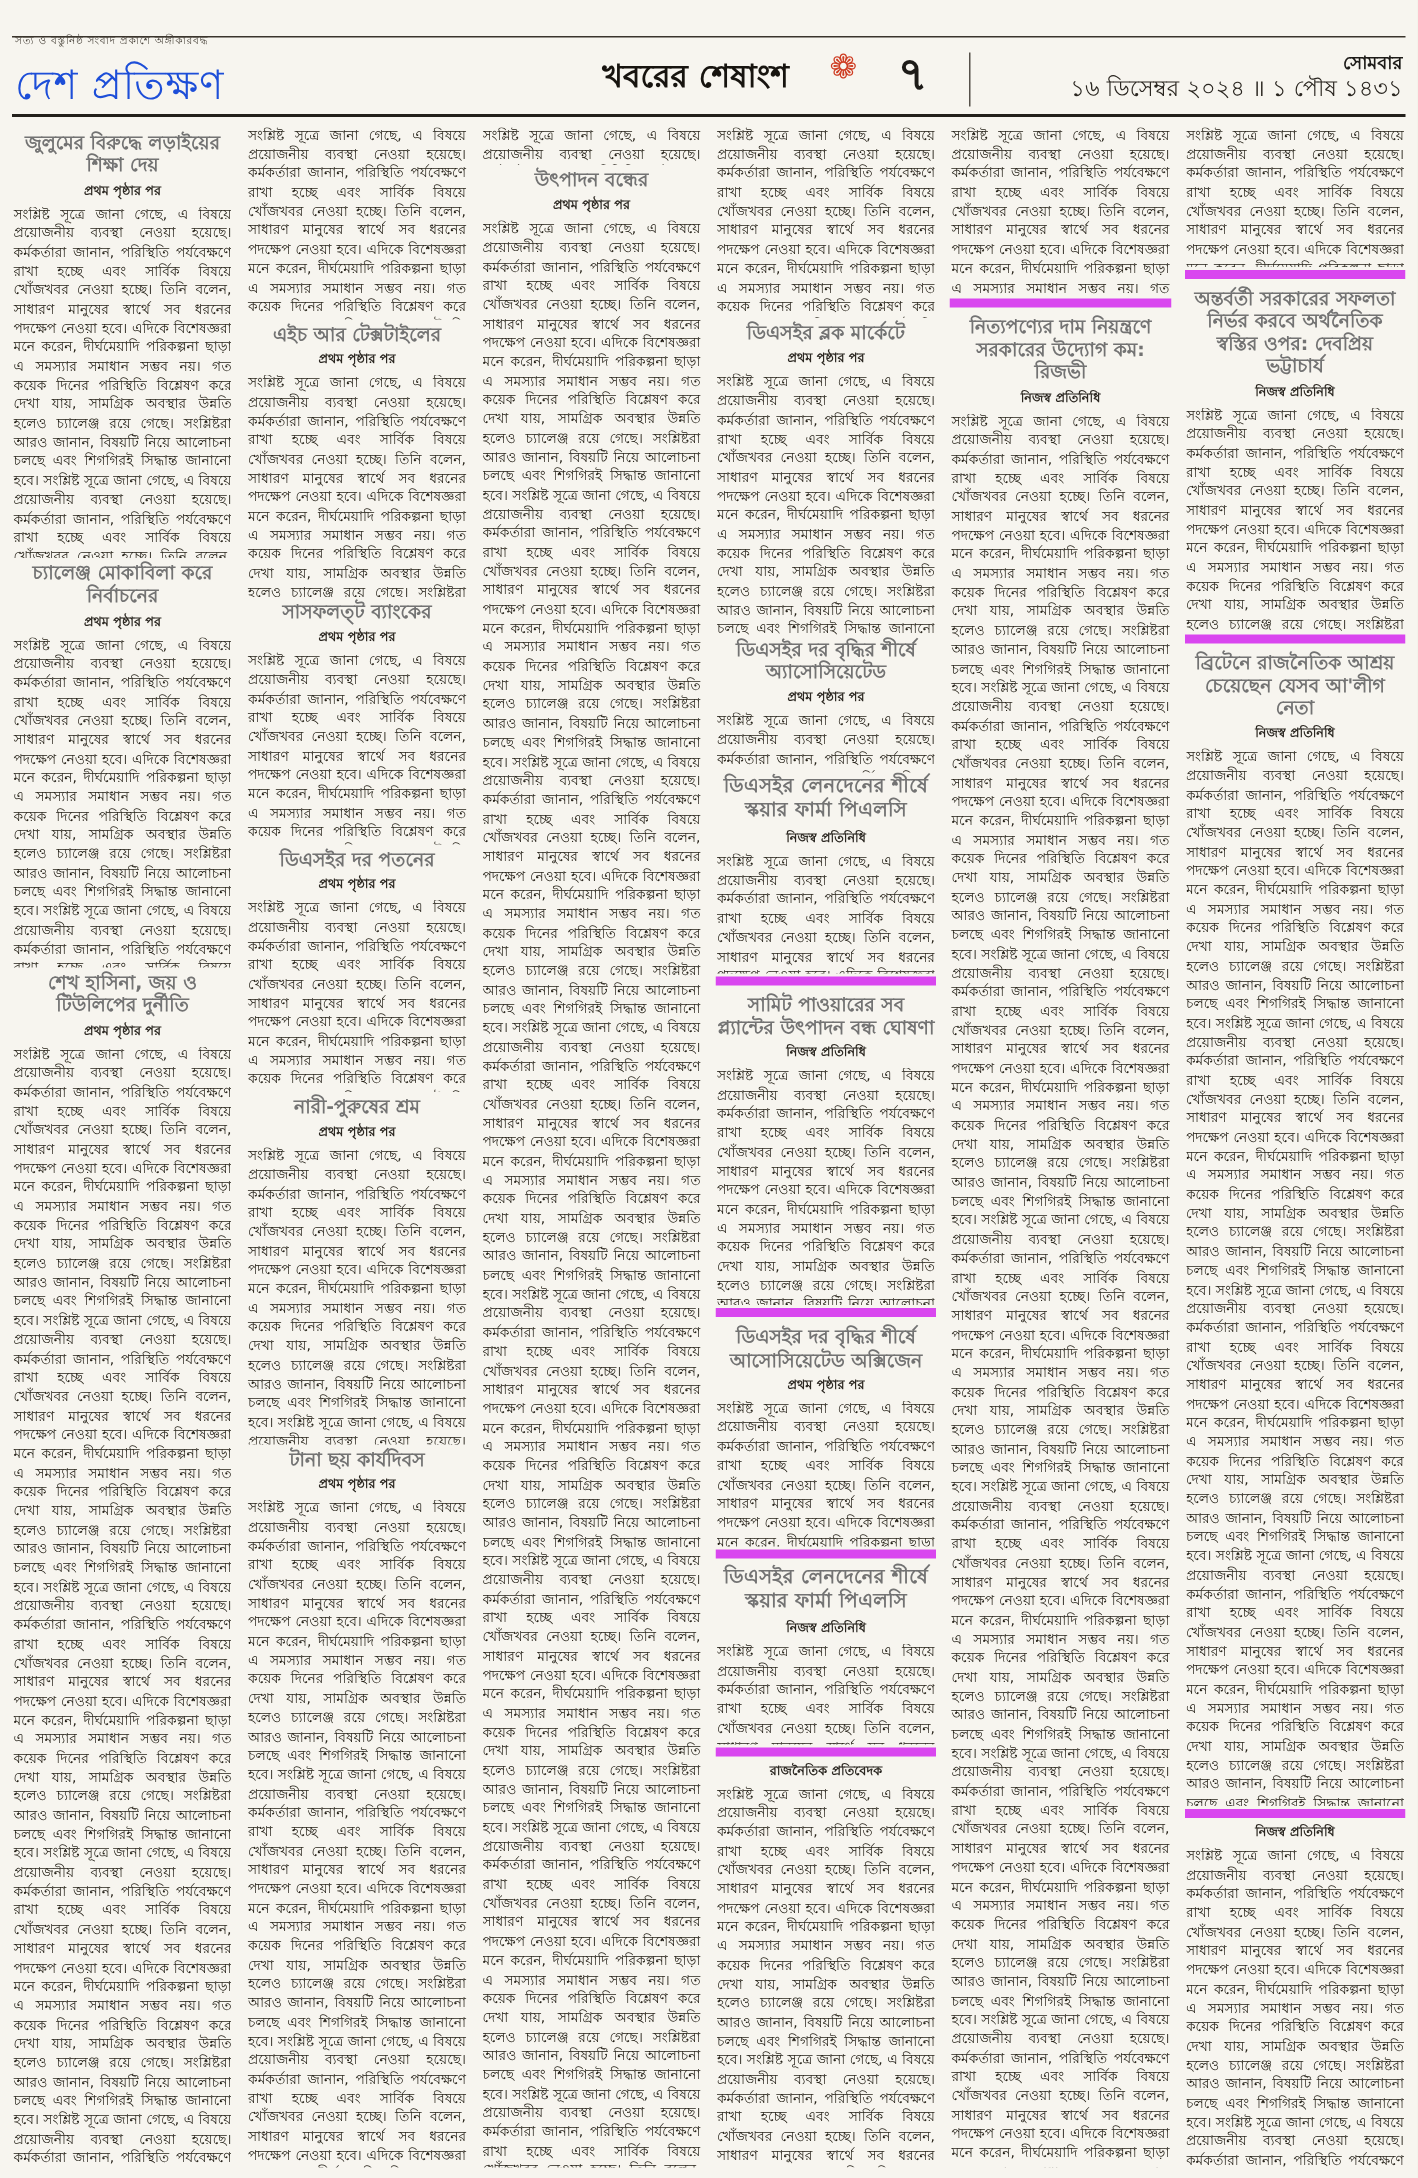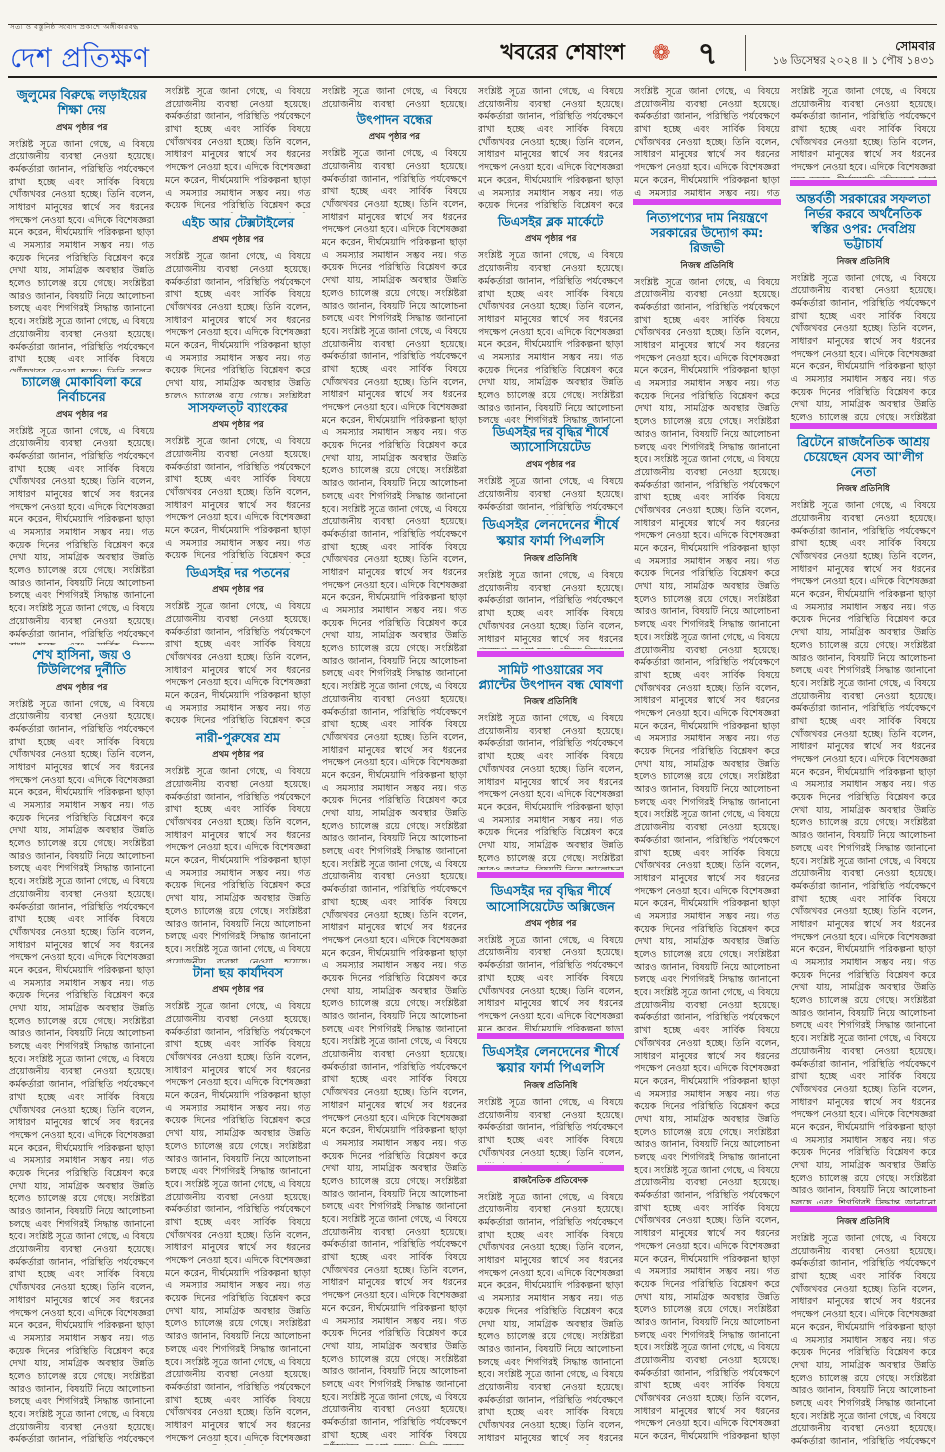--- a/index.html
+++ b/index.html
@@ -23,40 +23,40 @@
     border-bottom:2.5px solid #23201b;
     padding:1px 2px 4px;
     height:54px; box-sizing:border-box;
   }
   .masthead-block { display:flex; flex-direction:column; justify-content:flex-end; }
   .tagline { font-size:7px; color:#4a443c; letter-spacing:.5px; margin-bottom:11px; }
   .masthead {
     font-size:27px; font-weight:normal; color:#1d4ed8;
     line-height:1.02; letter-spacing:.5px;
   }
-  .header-right { display:flex; align-items:center; gap:27px; padding-bottom:1px; }
+  .header-right { display:flex; gap:27px; padding-bottom:1px; }
   .section-title { font-size:21px; font-weight:bold; color:#17140f; white-space:nowrap; }
   .logo-mark { font-size:22px; line-height:1; }
   .page-number { font-size:31px; font-weight:bold; line-height:1; }
   .header-vr { width:1px; height:36px; background:#57524b; }
   .date-block { text-align:right; line-height:1.25; }
   .day-label { font-size:12px; font-weight:bold; }
-  .date-label { font-size:11px; color:#2a2620; white-space:nowrap; }
+  .date-label { font-size:15px; color:#2a2620; white-space:nowrap;margin-left:40px; }
   
   .columns {
     display:flex; gap:9px;
     padding-top:7px;
     height:1360px; overflow:hidden;
   }
   .col { flex:1 1 0; min-width:0; display:flex; flex-direction:column; overflow:hidden; }
   .article { overflow:hidden; box-sizing:border-box; padding:0 1px; }
   .article.rule-top { border-top:6px solid #d946ef; margin-top:2px; padding-top:3px; }
   .headline {
     margin:2px 0 3px; text-align:center;
-    font-size:12.5px; font-weight:700; line-height:1.22; color:#0369a1;
+    font-size:12.5px; font-weight:700; line-height:1.22; color:#737373;
   }
   .headline.hl-bold { font-size:13px; letter-spacing:.2px; }
   .byline {
     text-align:center; font-size:8.5px; font-weight:bold;
     color:#2c2822; margin:0 0 3px;
   }
   .body {
     margin:0; font-size:9.2px; line-height:1.38;
     text-align:justify; color:#262219;
     overflow:hidden; word-break:break-word;
@@ -144,21 +144,21 @@
       </div>
       <div class="col">
         <article class="article" style="height: 128px;">
           <p class="body">সংশ্লিষ্ট সূত্রে জানা গেছে, এ বিষয়ে প্রয়োজনীয় ব্যবস্থা নেওয়া হয়েছে। কর্মকর্তারা জানান, পরিস্থিতি পর্যবেক্ষণে রাখা হচ্ছে এবং সার্বিক বিষয়ে খোঁজখবর নেওয়া হচ্ছে। তিনি বলেন, সাধারণ মানুষের স্বার্থে সব ধরনের পদক্ষেপ নেওয়া হবে। এদিকে বিশেষজ্ঞরা মনে করেন, দীর্ঘমেয়াদি পরিকল্পনা ছাড়া এ সমস্যার সমাধান সম্ভব নয়। গত কয়েক দিনের পরিস্থিতি বিশ্লেষণ করে দেখা যায়, সামগ্রিক অবস্থার উন্নতি হলেও চ্যালেঞ্জ রয়ে গেছে। সংশ্লিষ্টরা আরও জানান, বিষয়টি নিয়ে আলোচনা চলছে এবং শিগগিরই সিদ্ধান্ত জানানো হবে। সংশ্লিষ্ট সূত্রে জানা গেছে, এ বিষয়ে প্রয়োজনীয় ব্যবস্থা নেওয়া হয়েছে। কর্মকর্তারা জানান, পরিস্থিতি পর্যবেক্ষণে রাখা হচ্ছে এবং সার্বিক বিষয়ে খোঁজখবর নেওয়া হচ্ছে। তিনি বলেন, সাধারণ মানুষের স্বার্থে সব ধরনের পদক্ষেপ নেওয়া হবে। এদিকে বিশেষজ্ঞরা মনে করেন, দীর্ঘমেয়াদি পরিকল্পনা ছাড়া এ সমস্যার সমাধান সম্ভব নয়। গত কয়েক দিনের পরিস্থিতি বিশ্লেষণ করে দেখা যায়, সামগ্রিক অবস্থার উন্নতি হলেও চ্যালেঞ্জ রয়ে গেছে। সংশ্লিষ্টরা আরও জানান, বিষয়টি নিয়ে আলোচনা চলছে এবং শিগগিরই সিদ্ধান্ত জানানো হবে।</p>
         </article>
         <article class="article" style="height: 212px;">
           <h2 class="headline">ডিএসইর ব্লক মার্কেটে</h2>
           <div class="byline">প্রথম পৃষ্ঠার পর</div>
           <p class="body">সংশ্লিষ্ট সূত্রে জানা গেছে, এ বিষয়ে প্রয়োজনীয় ব্যবস্থা নেওয়া হয়েছে। কর্মকর্তারা জানান, পরিস্থিতি পর্যবেক্ষণে রাখা হচ্ছে এবং সার্বিক বিষয়ে খোঁজখবর নেওয়া হচ্ছে। তিনি বলেন, সাধারণ মানুষের স্বার্থে সব ধরনের পদক্ষেপ নেওয়া হবে। এদিকে বিশেষজ্ঞরা মনে করেন, দীর্ঘমেয়াদি পরিকল্পনা ছাড়া এ সমস্যার সমাধান সম্ভব নয়। গত কয়েক দিনের পরিস্থিতি বিশ্লেষণ করে দেখা যায়, সামগ্রিক অবস্থার উন্নতি হলেও চ্যালেঞ্জ রয়ে গেছে। সংশ্লিষ্টরা আরও জানান, বিষয়টি নিয়ে আলোচনা চলছে এবং শিগগিরই সিদ্ধান্ত জানানো হবে। সংশ্লিষ্ট সূত্রে জানা গেছে, এ বিষয়ে প্রয়োজনীয় ব্যবস্থা নেওয়া হয়েছে। কর্মকর্তারা জানান, পরিস্থিতি পর্যবেক্ষণে রাখা হচ্ছে এবং সার্বিক বিষয়ে খোঁজখবর নেওয়া হচ্ছে। তিনি বলেন, সাধারণ মানুষের স্বার্থে সব ধরনের পদক্ষেপ নেওয়া হবে। এদিকে বিশেষজ্ঞরা মনে করেন, দীর্ঘমেয়াদি পরিকল্পনা ছাড়া এ সমস্যার সমাধান সম্ভব নয়। গত কয়েক দিনের পরিস্থিতি বিশ্লেষণ করে দেখা যায়, সামগ্রিক অবস্থার উন্নতি হলেও চ্যালেঞ্জ রয়ে গেছে। সংশ্লিষ্টরা আরও জানান, বিষয়টি নিয়ে আলোচনা চলছে এবং শিগগিরই সিদ্ধান্ত জানানো হবে। সংশ্লিষ্ট সূত্রে জানা গেছে, এ বিষয়ে প্রয়োজনীয় ব্যবস্থা নেওয়া হয়েছে। কর্মকর্তারা জানান, পরিস্থিতি পর্যবেক্ষণে রাখা হচ্ছে এবং সার্বিক বিষয়ে খোঁজখবর নেওয়া হচ্ছে। তিনি বলেন, সাধারণ মানুষের স্বার্থে সব ধরনের পদক্ষেপ নেওয়া হবে। এদিকে বিশেষজ্ঞরা মনে করেন, দীর্ঘমেয়াদি পরিকল্পনা ছাড়া এ সমস্যার সমাধান সম্ভব নয়। গত কয়েক দিনের পরিস্থিতি বিশ্লেষণ করে দেখা যায়, সামগ্রিক অবস্থার উন্নতি হলেও চ্যালেঞ্জ রয়ে গেছে। সংশ্লিষ্টরা আরও জানান, বিষয়টি নিয়ে আলোচনা চলছে এবং শিগগিরই সিদ্ধান্ত জানানো হবে।</p>
         </article>
-        <article class="article" style="height: 93px; font-family: Liberation Serif, serif;">
+        <article class="article" style="height: 93px;">
           <h2 class="headline">ডিএসইর দর বৃদ্ধির শীর্ষে অ্যাসোসিয়েটেড</h2>
           <div class="byline">প্রথম পৃষ্ঠার পর</div>
           <p class="body">সংশ্লিষ্ট সূত্রে জানা গেছে, এ বিষয়ে প্রয়োজনীয় ব্যবস্থা নেওয়া হয়েছে। কর্মকর্তারা জানান, পরিস্থিতি পর্যবেক্ষণে রাখা হচ্ছে এবং সার্বিক বিষয়ে খোঁজখবর নেওয়া হচ্ছে। তিনি বলেন, সাধারণ মানুষের স্বার্থে সব ধরনের পদক্ষেপ নেওয়া হবে। এদিকে বিশেষজ্ঞরা মনে করেন, দীর্ঘমেয়াদি পরিকল্পনা ছাড়া এ সমস্যার সমাধান সম্ভব নয়। গত কয়েক দিনের পরিস্থিতি বিশ্লেষণ করে দেখা যায়, সামগ্রিক অবস্থার উন্নতি হলেও চ্যালেঞ্জ রয়ে গেছে। সংশ্লিষ্টরা আরও জানান, বিষয়টি নিয়ে আলোচনা চলছে এবং শিগগিরই সিদ্ধান্ত জানানো হবে। সংশ্লিষ্ট সূত্রে জানা গেছে, এ বিষয়ে প্রয়োজনীয় ব্যবস্থা নেওয়া হয়েছে। কর্মকর্তারা জানান, পরিস্থিতি পর্যবেক্ষণে রাখা হচ্ছে এবং সার্বিক বিষয়ে খোঁজখবর নেওয়া হচ্ছে। তিনি বলেন, সাধারণ মানুষের স্বার্থে সব ধরনের পদক্ষেপ নেওয়া হবে। এদিকে বিশেষজ্ঞরা মনে করেন, দীর্ঘমেয়াদি পরিকল্পনা ছাড়া এ সমস্যার সমাধান সম্ভব নয়। গত কয়েক দিনের পরিস্থিতি বিশ্লেষণ করে দেখা যায়, সামগ্রিক অবস্থার উন্নতি হলেও চ্যালেঞ্জ রয়ে গেছে। সংশ্লিষ্টরা আরও জানান, বিষয়টি নিয়ে আলোচনা চলছে এবং শিগগিরই সিদ্ধান্ত জানানো হবে।</p>
         </article>
         <article class="article" style="height: 134px;">
           <h2 class="headline hl-bold">ডিএসইর লেনদেনের শীর্ষে স্কয়ার ফার্মা পিএলসি</h2>
           <div class="byline">নিজস্ব প্রতিনিধি</div>
           <p class="body">সংশ্লিষ্ট সূত্রে জানা গেছে, এ বিষয়ে প্রয়োজনীয় ব্যবস্থা নেওয়া হয়েছে। কর্মকর্তারা জানান, পরিস্থিতি পর্যবেক্ষণে রাখা হচ্ছে এবং সার্বিক বিষয়ে খোঁজখবর নেওয়া হচ্ছে। তিনি বলেন, সাধারণ মানুষের স্বার্থে সব ধরনের পদক্ষেপ নেওয়া হবে। এদিকে বিশেষজ্ঞরা মনে করেন, দীর্ঘমেয়াদি পরিকল্পনা ছাড়া এ সমস্যার সমাধান সম্ভব নয়। গত কয়েক দিনের পরিস্থিতি বিশ্লেষণ করে দেখা যায়, সামগ্রিক অবস্থার উন্নতি হলেও চ্যালেঞ্জ রয়ে গেছে। সংশ্লিষ্টরা আরও জানান, বিষয়টি নিয়ে আলোচনা চলছে এবং শিগগিরই সিদ্ধান্ত জানানো হবে। সংশ্লিষ্ট সূত্রে জানা গেছে, এ বিষয়ে প্রয়োজনীয় ব্যবস্থা নেওয়া হয়েছে। কর্মকর্তারা জানান, পরিস্থিতি পর্যবেক্ষণে রাখা হচ্ছে এবং সার্বিক বিষয়ে খোঁজখবর নেওয়া হচ্ছে। তিনি বলেন, সাধারণ মানুষের স্বার্থে সব ধরনের পদক্ষেপ নেওয়া হবে। এদিকে বিশেষজ্ঞরা মনে করেন, দীর্ঘমেয়াদি পরিকল্পনা ছাড়া এ সমস্যার সমাধান সম্ভব নয়। গত কয়েক দিনের পরিস্থিতি বিশ্লেষণ করে দেখা যায়, সামগ্রিক অবস্থার উন্নতি হলেও চ্যালেঞ্জ রয়ে গেছে। সংশ্লিষ্টরা আরও জানান, বিষয়টি নিয়ে আলোচনা চলছে এবং শিগগিরই সিদ্ধান্ত জানানো হবে।</p>
         </article>
         <article class="article rule-top" style="height: 221px;">

